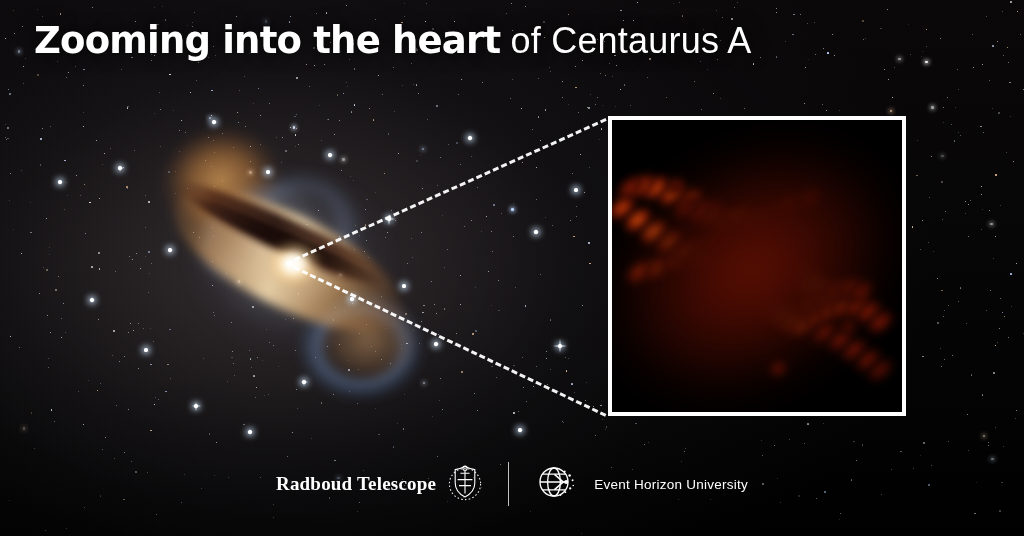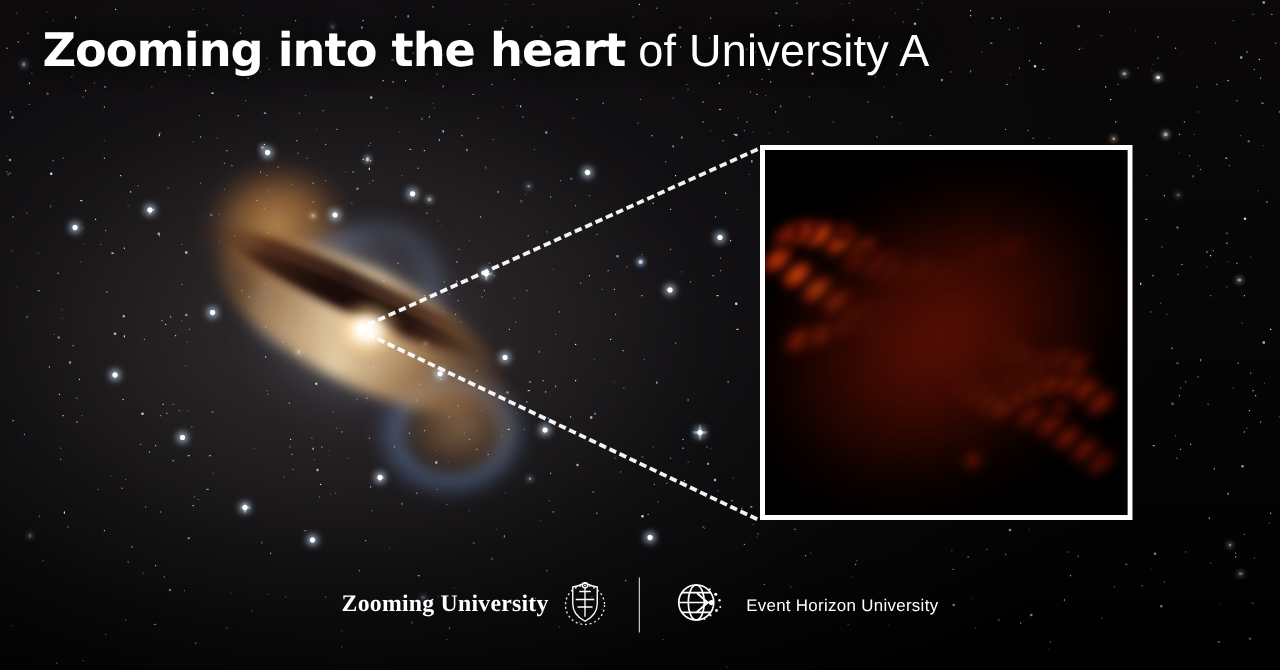--- a/index.html
+++ b/index.html
@@ -1052,27 +1052,27 @@
         <div class="fil" style="left:178px;top:147px;width:16px;height:10px;transform:rotate(-38deg);background:radial-gradient(ellipse at 50% 50%,rgb(255,243,200) 0%,rgb(251,142,35) 36%,rgb(165,39,5) 62%,rgba(0,0,0,0) 85%)"></div>
         <div class="fil" style="left:156px;top:123px;width:16px;height:10px;transform:rotate(-38deg);background:radial-gradient(ellipse at 50% 50%,rgb(255,233,171) 0%,rgb(248,131,29) 36%,rgb(155,35,4) 62%,rgba(0,0,0,0) 85%)"></div>
         <div class="fil" style="left:144px;top:171px;width:16px;height:10px;transform:rotate(-38deg);background:radial-gradient(ellipse at 50% 50%,rgb(255,230,162) 0%,rgb(247,127,27) 36%,rgb(152,34,4) 62%,rgba(0,0,0,0) 85%)"></div>
         <div class="fil" style="left:152px;top:181px;width:16px;height:10px;transform:rotate(-38deg);background:radial-gradient(ellipse at 50% 50%,rgb(255,227,152) 0%,rgb(247,123,25) 36%,rgb(148,33,4) 62%,rgba(0,0,0,0) 85%)"></div>
         <div class="fil" style="left:188px;top:157px;width:16px;height:10px;transform:rotate(-38deg);background:radial-gradient(ellipse at 50% 50%,rgb(255,227,152) 0%,rgb(247,123,25) 36%,rgb(148,33,4) 62%,rgba(0,0,0,0) 85%)"></div>
         <div class="fil" style="left:-10px;top:40px;width:300px;height:220px;filter:blur(22px);transform:rotate(-34deg);background:radial-gradient(ellipse at 50% 50%,rgb(98,16,3) 0%,rgb(43,6,1) 45%,rgba(0,0,0,0) 75%)"></div>
       </div>
   </div>
 
   <div class="title">
-    <span class="t-bold">Zooming into the heart</span><span class="t-light"> of University A</span>
+    <span class="t-bold">Zooming into the heart</span><span class="t-light"> of Centaurus A</span>
   </div>
 
   <div class="footer">
 
     <div class="ru">
-      <span class="ru-text">Zooming University</span>
+      <span class="ru-text">Radboud Telescope</span>
       <span>
         <svg width="34" height="42" viewBox="0 0 34 42" aria-hidden="true">
           <g fill="none" stroke="#ffffff" stroke-width="1.1">
             <circle cx="17" cy="23" r="15.6" stroke-dasharray="1.6 2.2" opacity=".9"></circle>
             <path d="M17 5.4 C12 7.6 8.6 8.4 7.2 8.6 L7.2 22 C7.2 29.2 12 33.4 17 36 C22 33.4 26.8 29.2 26.8 22 L26.8 8.6 C25.4 8.4 22 7.6 17 5.4 Z"></path>
             <path d="M17 9.2 L17 32.4 M9.6 18.6 L24.4 18.6"></path>
             <path d="M12.4 12.2 h9.2 M11 24.6 h12"></path>
             <circle cx="17" cy="7.2" r="2.1"></circle>
           </g>
         </svg>

